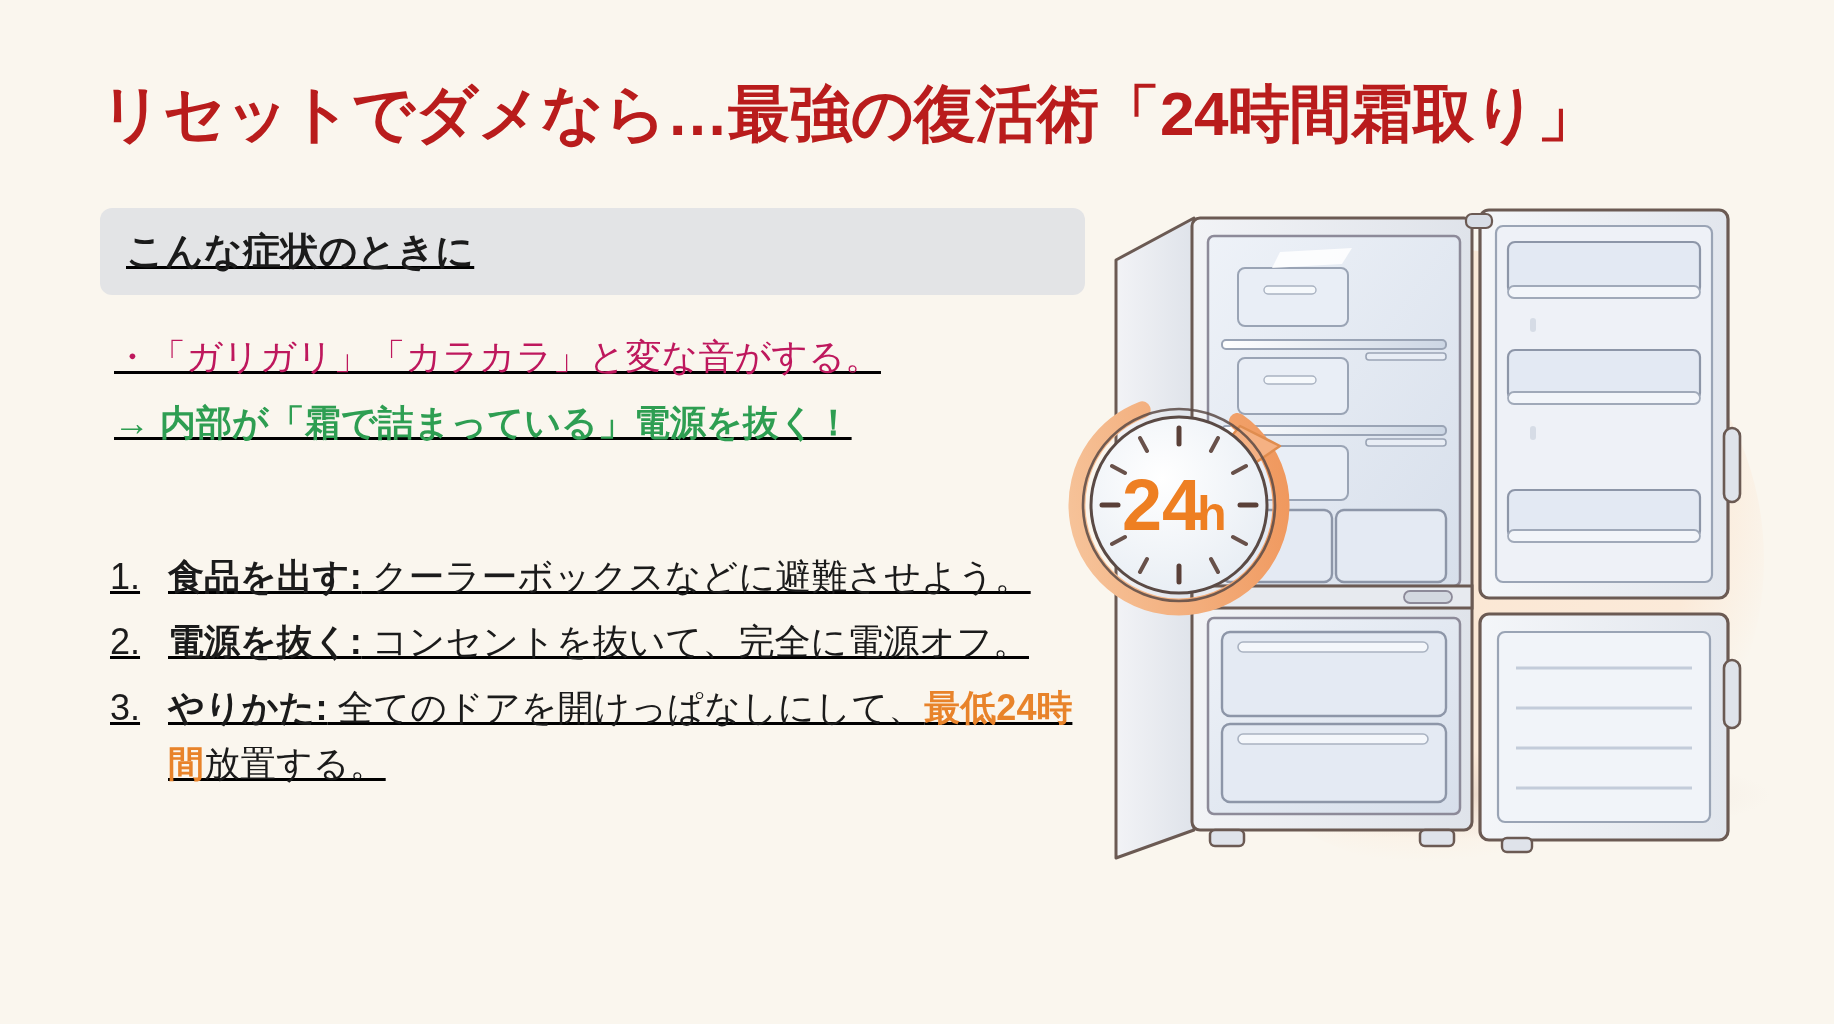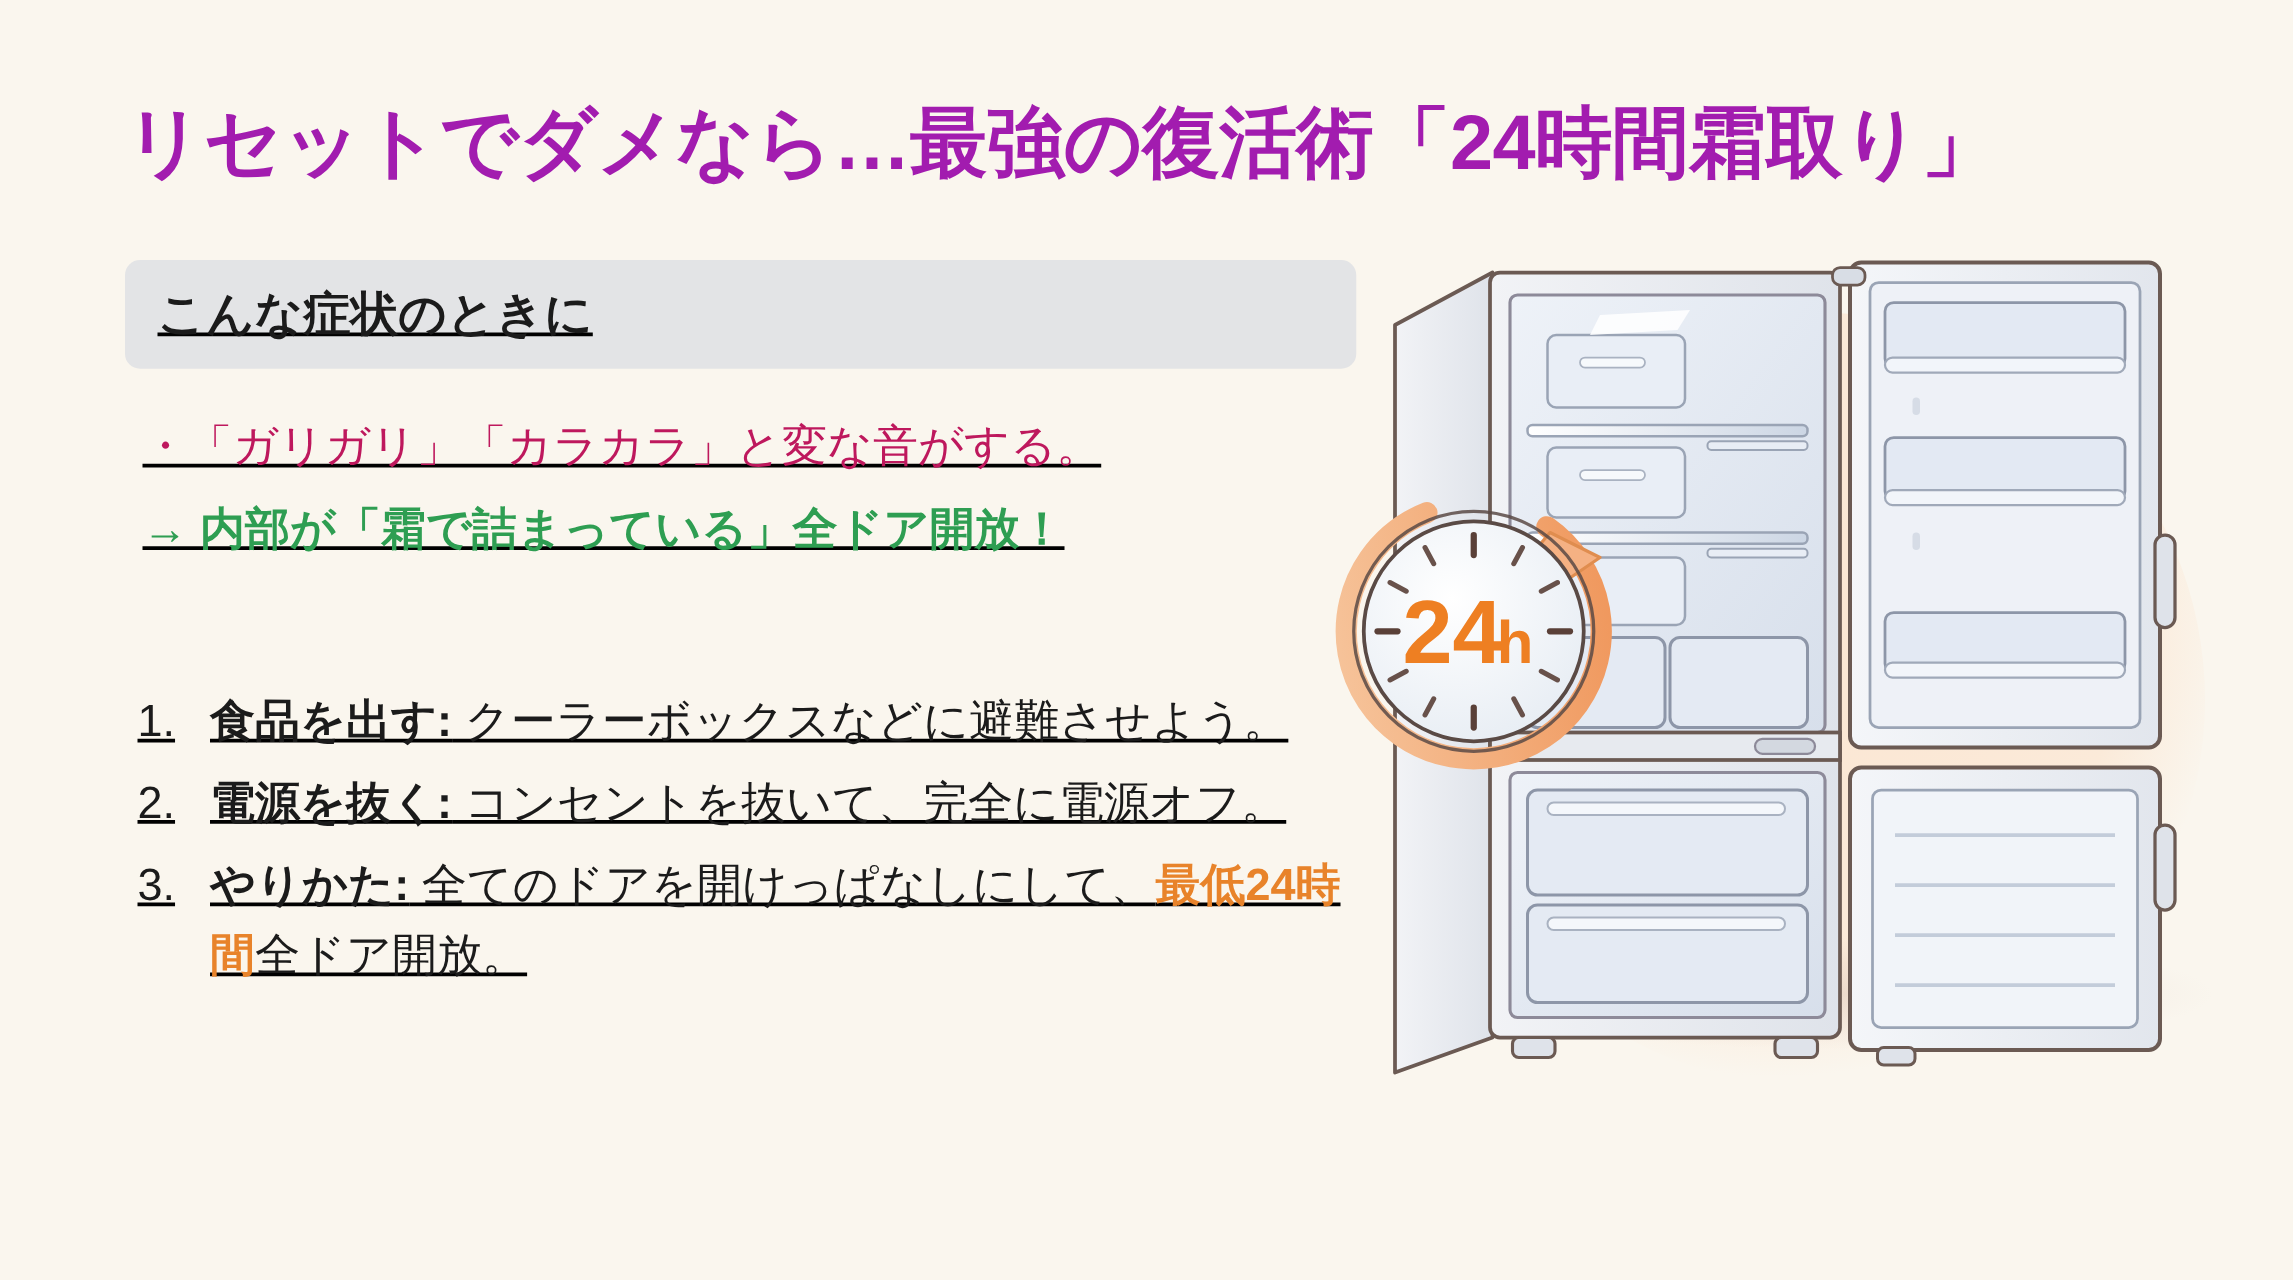--- a/index.html
+++ b/index.html
@@ -8,21 +8,21 @@
     background:#faf6ee;
     font-family:"Liberation Sans","DejaVu Sans",sans-serif;
     overflow:hidden;
     position:relative;
   }
   .slide { position:relative; width:1834px; height:1024px; background:#faf6ee; }
 
   
   .title {
     position:absolute; left:100px; top:72px;
-    font-size:62px; font-weight:700; color:#a21caf;
+    font-size:62px; font-weight:700; color:#b91c1c;
     letter-spacing:-0.5px; white-space:nowrap;
   }
 
   
   .content { position:absolute; left:100px; top:208px; width:1000px;text-decoration:underline; }
 
   .section-head {
     background:#e3e4e6;
     border-radius:12px;
     padding:18px 26px;
@@ -77,21 +77,21 @@
 <div class="slide">
 
   <div class="title">リセットでダメなら…最強の復活術「24時間霜取り」</div>
 
   <div class="content">
 
     <div class="section-head">こんな症状のときに</div>
 
     <div class="bullets">
       <div class="bullet">・「ガリガリ」「カラカラ」と変な音がする。</div>
-      <div class="conclusion">→ 内部が「霜で詰まっている」全ドア開放！</div>
+      <div class="conclusion">→ 内部が「霜で詰まっている」電源を抜く！</div>
     </div>
 
     <div class="spacer-sections"></div>
 
 
     <ol class="steps">
       <li class="step">
         <span class="step-num">1.</span>
         <span class="step-body">
           <span class="step-label">食品を出す:</span><span> クーラーボックスなどに避難させよう。</span>
@@ -99,21 +99,21 @@
       </li>
       <li class="step">
         <span class="step-num">2.</span>
         <span class="step-body">
           <span class="step-label">電源を抜く:</span><span> コンセントを抜いて、完全に電源オフ。</span>
         </span>
       </li>
       <li class="step">
         <span class="step-num">3.</span>
         <span class="step-body">
-          <span class="step-label">やりかた:</span><span> 全てのドアを開けっぱなしにして、</span><span class="hl-orange">最低24時間</span><span>全ドア開放。</span>
+          <span class="step-label">やりかた:</span><span> 全てのドアを開けっぱなしにして、</span><span class="hl-orange">最低24時間</span><span>放置する。</span>
         </span>
       </li>
     </ol>
 
   </div>
 
   <div class="illus">
     <div class="warm-blob"></div>
     <div class="floor-shadow"></div>
 

